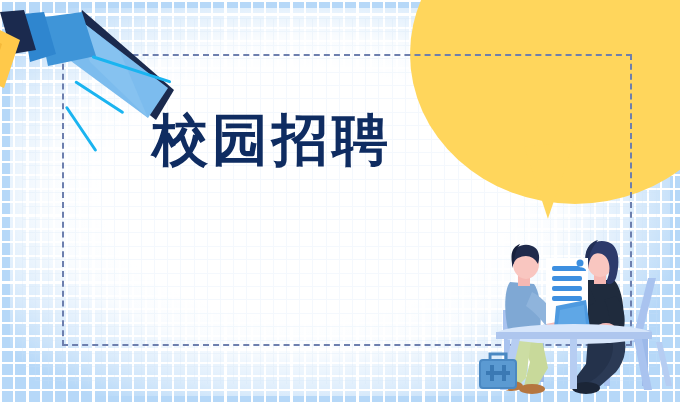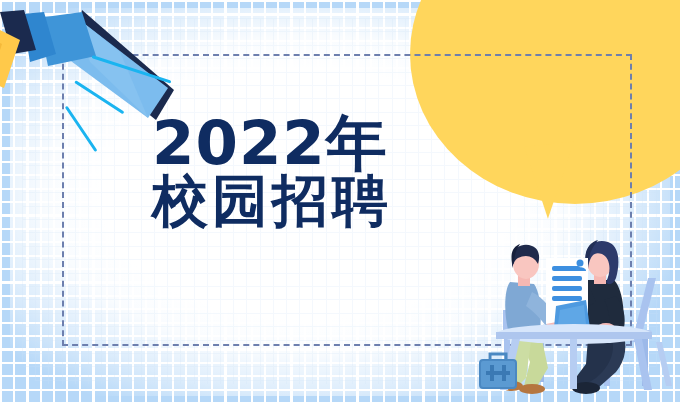--- a/index.html
+++ b/index.html
@@ -121,21 +121,20 @@
       <polygon points="14,34 42,48 26,96 0,84" fill="#ffc94a"></polygon>
       <polygon points="8,44 24,52 10,96 0,90" fill="#f5b93a"></polygon>
     </svg>
   </div>
 
   <div class="spark s1"></div>
   <div class="spark s2"></div>
   <div class="spark s3"></div>
 
   <div class="headline">
-    <div class="line1">2022年</div>
     <div class="line2">校园招聘</div>
   </div>
 
   <div class="scene">
     <svg width="212" height="166" viewBox="0 0 212 166">
 
       <g>
         <rect x="34" y="92" width="6" height="52" fill="#a9c3ef"></rect>
         <rect x="68" y="96" width="6" height="48" fill="#9cb9e9"></rect>
         <rect x="34" y="90" width="42" height="7" rx="2" fill="#b6cdf2"></rect>

